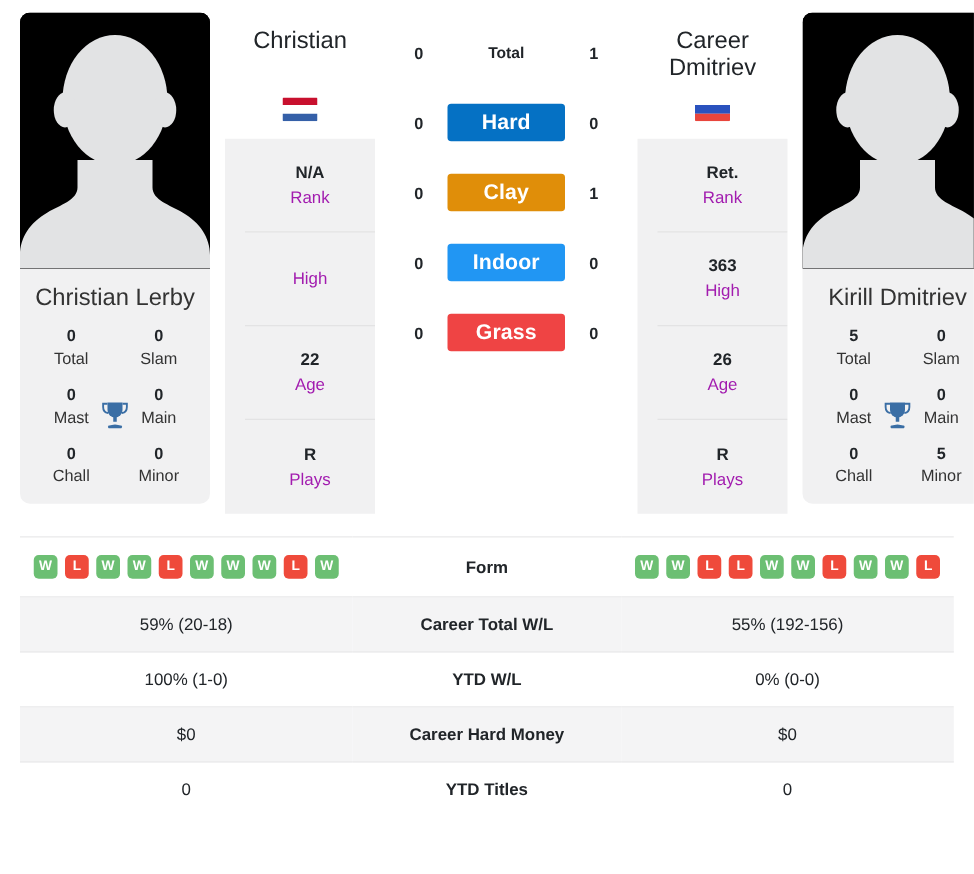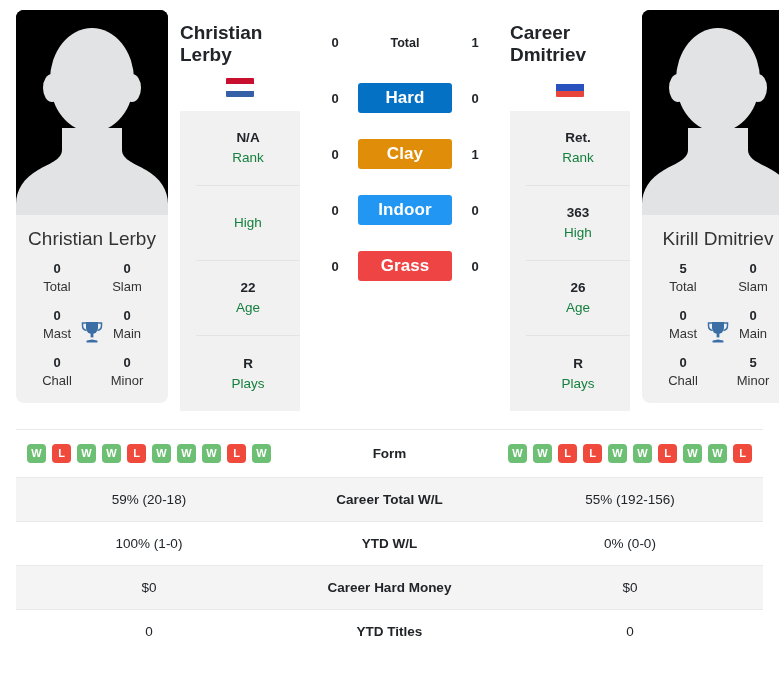--- a/index.html
+++ b/index.html
@@ -69,27 +69,27 @@
     height: 75px;
     display: flex;
     flex-direction: column;
     align-items: center;
     justify-content: center;
     border-bottom: 1px solid #e3e3e4;
   }
   .info-card .info-cell:last-child { border-bottom: none; }
   .info-cell .v { font-size: 13.5px; font-weight: 700; color: #212529; line-height: 1.45; }
   .info-cell .v:empty { display: none; }
-  .info-cell .k { font-size: 13.5px; color: #15803d; line-height: 1.45; }
+  .info-cell .k { font-size: 13.5px; color: #a21caf; line-height: 1.45; }
 
   
   .pname {
-    text-align: left;
+    text-align: center;
     font-size: 19px;
-    font-weight: 700;
+    font-weight: 400;
     line-height: 1.18;
     color: #212529;
     padding: 12px 0 0;
     min-height: 62px;
   }
   .flag-wrap { display: flex; justify-content: center; padding: 6px 0 14px; }
   .flag {
     width: 28px; height: 19px;
     display: flex; flex-direction: column;
     border-radius: 1px;
@@ -219,21 +219,20 @@
             <path d="M8 22 q5-3 10 0 z" fill="#3a6ea5"></path>
             <rect x="7.5" y="21.4" width="11" height="2.2" rx="0.6" fill="#3a6ea5"></rect>
           </svg>
         </div>
       </div>
     </div>
 
     <div class="col-info">
       <div class="pname">
         <div>Christian</div>
-        <div>Lerby</div>
       </div>
       <div class="flag-wrap">
         <div class="flag">
           <span style="background:#c8102e"></span>
           <span style="background:#ffffff"></span>
           <span style="background:#3560a8"></span>
         </div>
       </div>
       <div class="info-card">
         <div class="info-cell">

